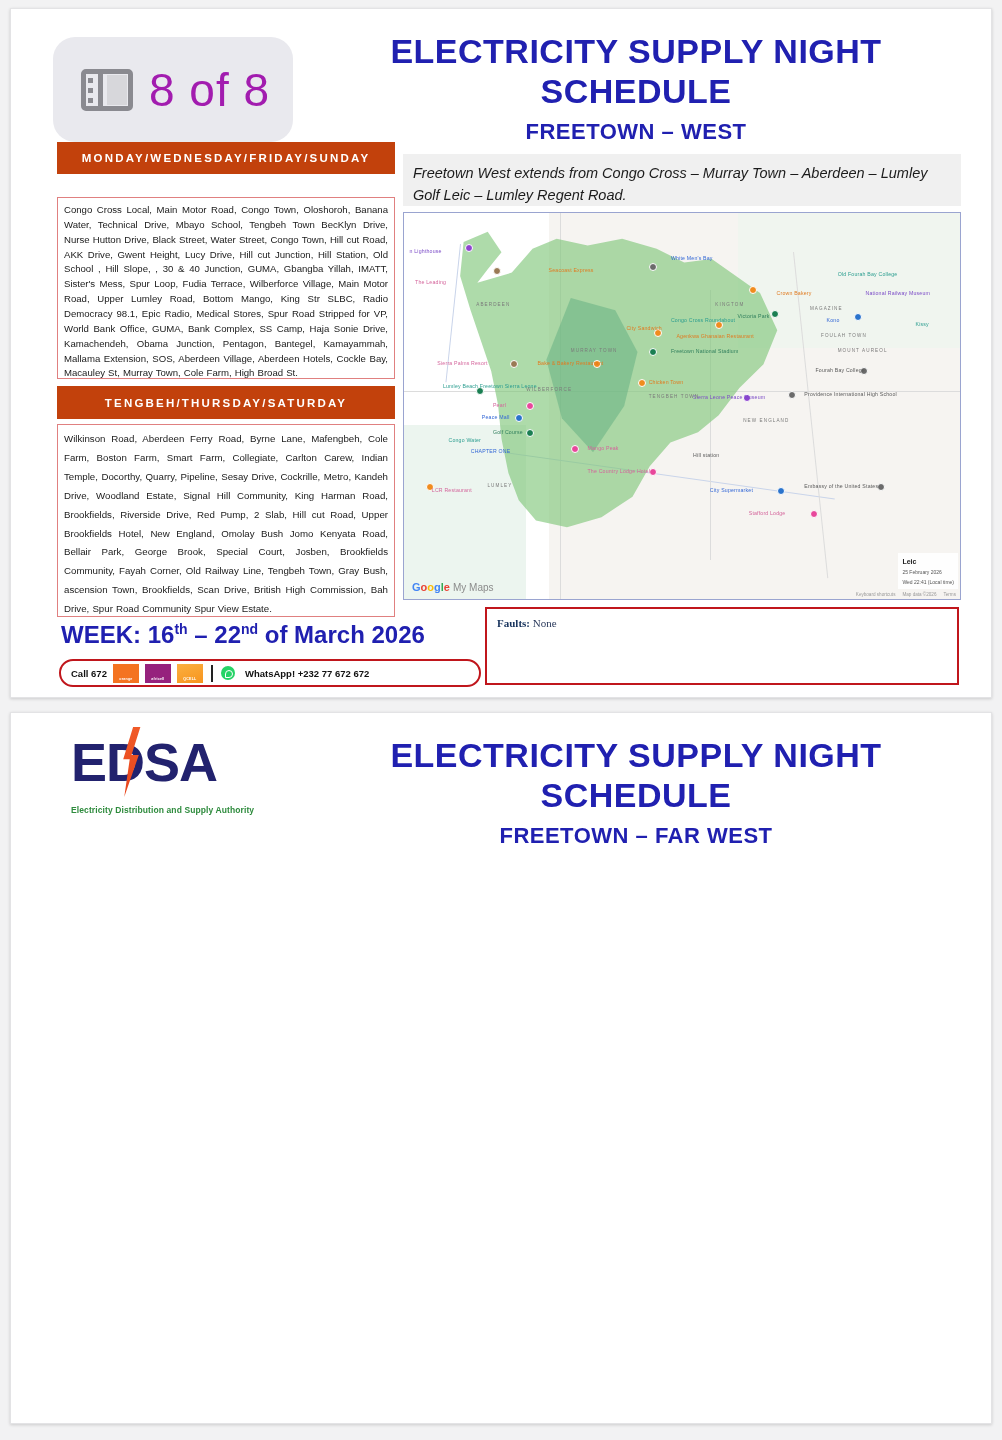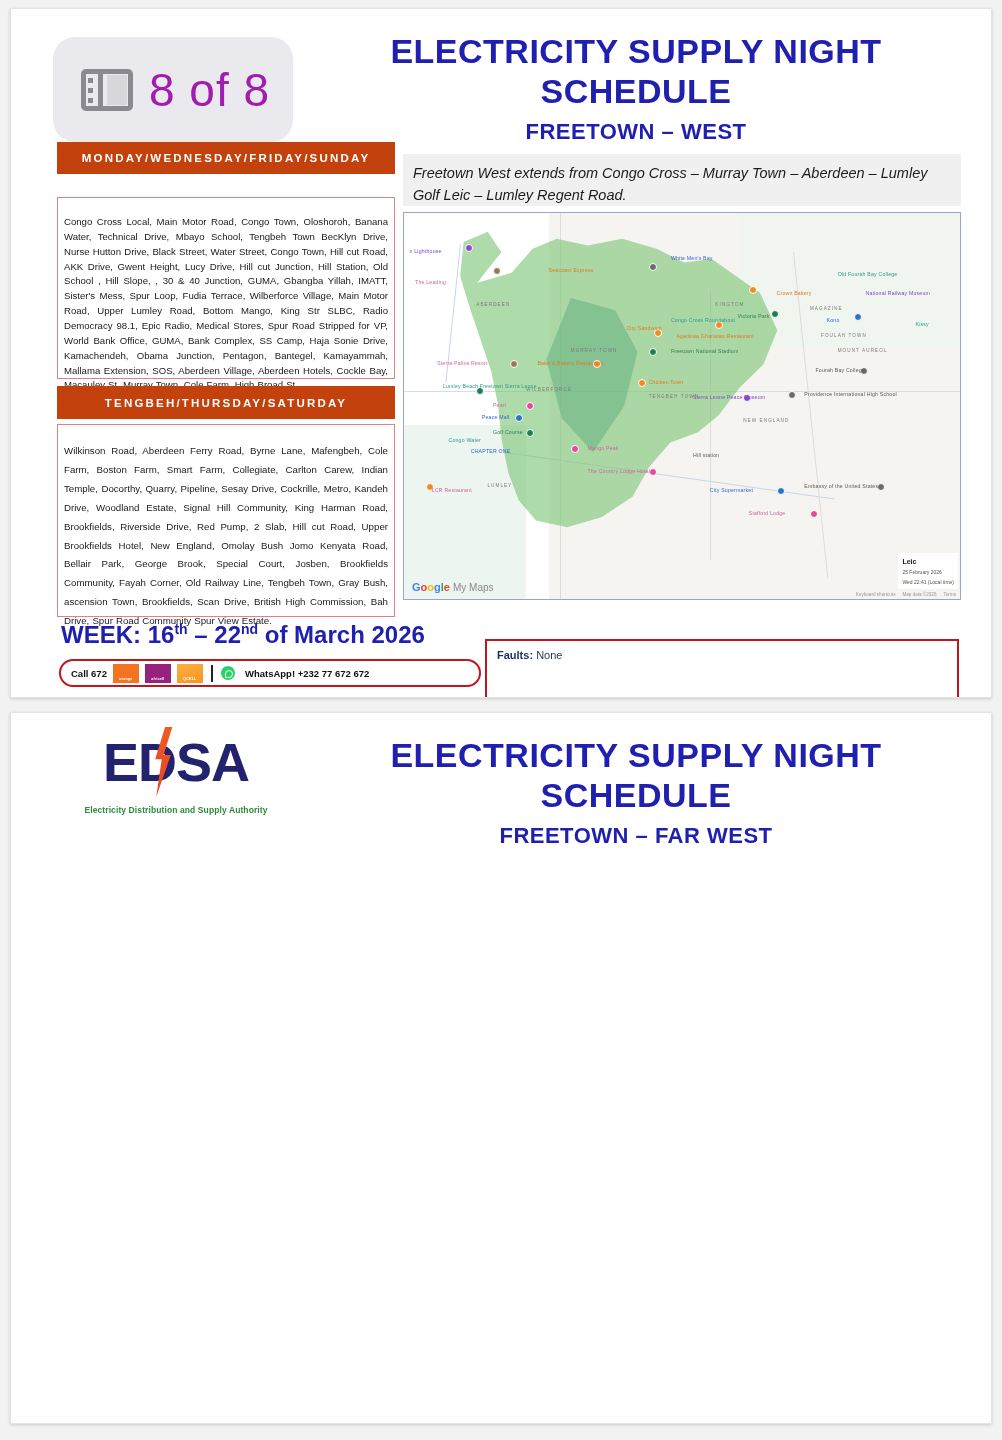--- a/index.html
+++ b/index.html
@@ -50,21 +50,21 @@
   .pill-icon .pane {
     position: absolute; left: 26px; top: 6px; right: 6px; bottom: 6px;
     background: #d7d7db;
   }
   .pill-text {
     font-size: 46px; color: #a21caf; font-weight: 400;
     letter-spacing: 1px;
   }
 
   
-  .logo-box { position: absolute; left: 40px; width: 250px; text-align: center; }
+  .logo-box { position: absolute; left: 60px; width: 250px; }
   .logo-p1 { top: 95px; }
   .logo-p2 { top: 22px; }
   .logo-word {
     font-family: "Liberation Sans", sans-serif;
     font-weight: bold; font-size: 54px; color: #22226e;
     letter-spacing: -1px; position: relative; display: inline-block;
     line-height: 1;
   }
   .logo-bolt {
     position: absolute; left: 50%; top: -8px; margin-left: -26px;
@@ -108,21 +108,21 @@
   }
   .dh-p1-a { left: 46px; width: 338px; top: 133px; height: 32px; }
   .dh-p1-b { left: 46px; width: 338px; top: 377px; height: 33px; }
 
   
   .area-box {
     position: absolute; border: 1px solid #e08080;
     background: #ffffff;
     font-size: 9.6px; color: #1a1a1a;
     text-align: justify; line-height: 1.55;
-    padding: 17px 6px;
+    padding: 5px 6px;
     word-spacing: 0.4px;
   }
   .ab-p1-a { left: 46px; width: 338px; top: 188px; height: 182px; }
   .ab-p1-b { left: 46px; width: 338px; top: 415px; height: 193px;
              line-height: 1.95; font-size: 9.7px; }
 
   
   .week {
     position: absolute; font-weight: bold; font-size: 24px;
     color: #2020b0; letter-spacing: 0px;
@@ -159,21 +159,21 @@
     border-radius: 50% 50% 50% 0;
   }
   .cb-wa { font-size: 9.5px; font-weight: bold; color: #111; margin-left: 4px; }
 
   
   .faults {
     position: absolute; border: 2px solid #c0161c; background: #fff;
     padding: 8px 10px; font-size: 11px; color: #2b3a5c;
   }
   .faults b { color: #16325c; }
-  .fa-p1 { left: 474px; right: 32px; top: 630px; height: 78px; }
+  .fa-p1 { left: 474px; right: 32px; top: 598px; height: 78px; font-family: Liberation Serif, serif; }
 
   
   .map {
     position: absolute; border: 1px solid #9aa4d0;
     overflow: hidden; background: #f7f5f2;
   }
   .map-p1 { left: 392px; right: 30px; top: 203px; height: 388px; }
 
   .map-land  { position: absolute; inset: 0; background: #f6f4f1; }
   .map-sea   { position: absolute; left: 0; top: 0; width: 26%; height: 100%;

